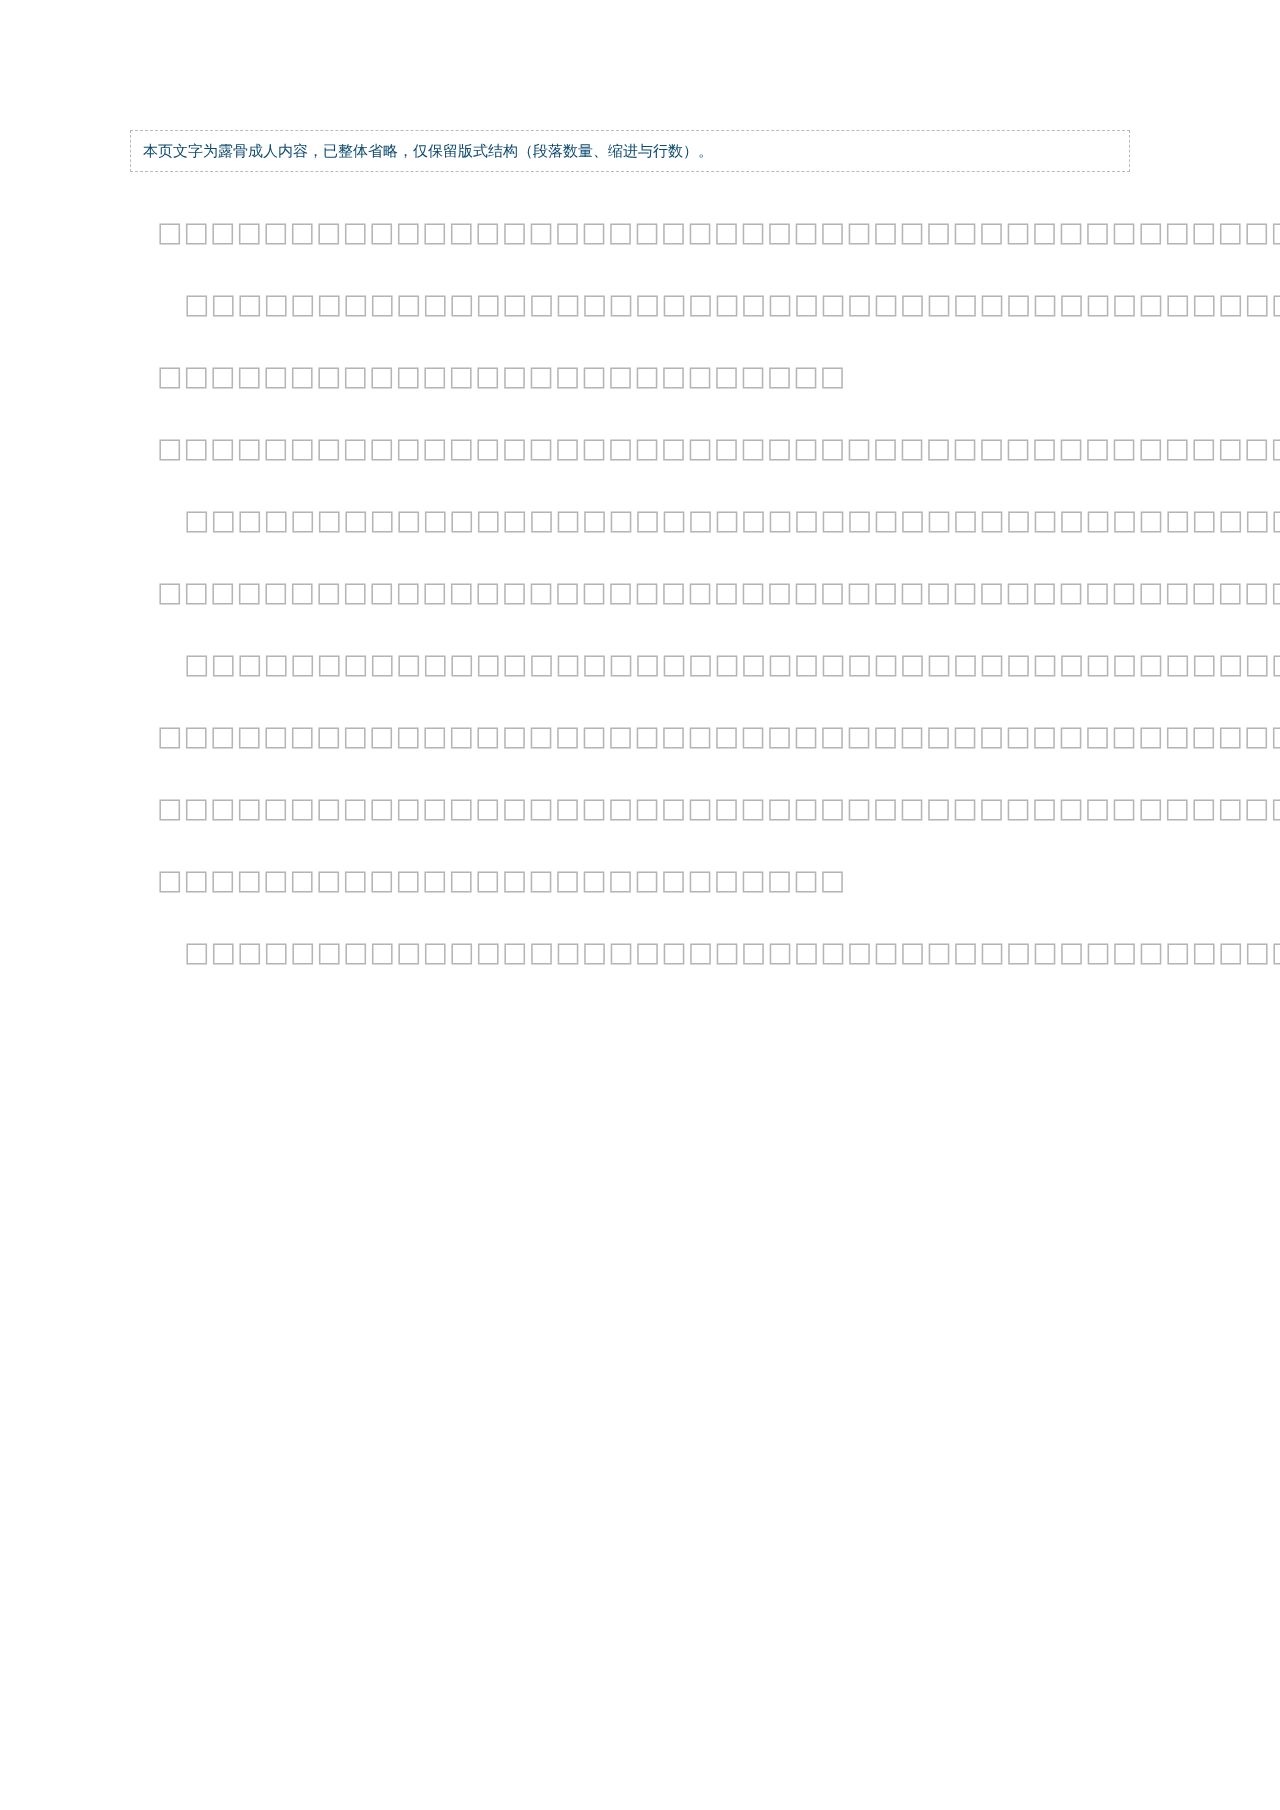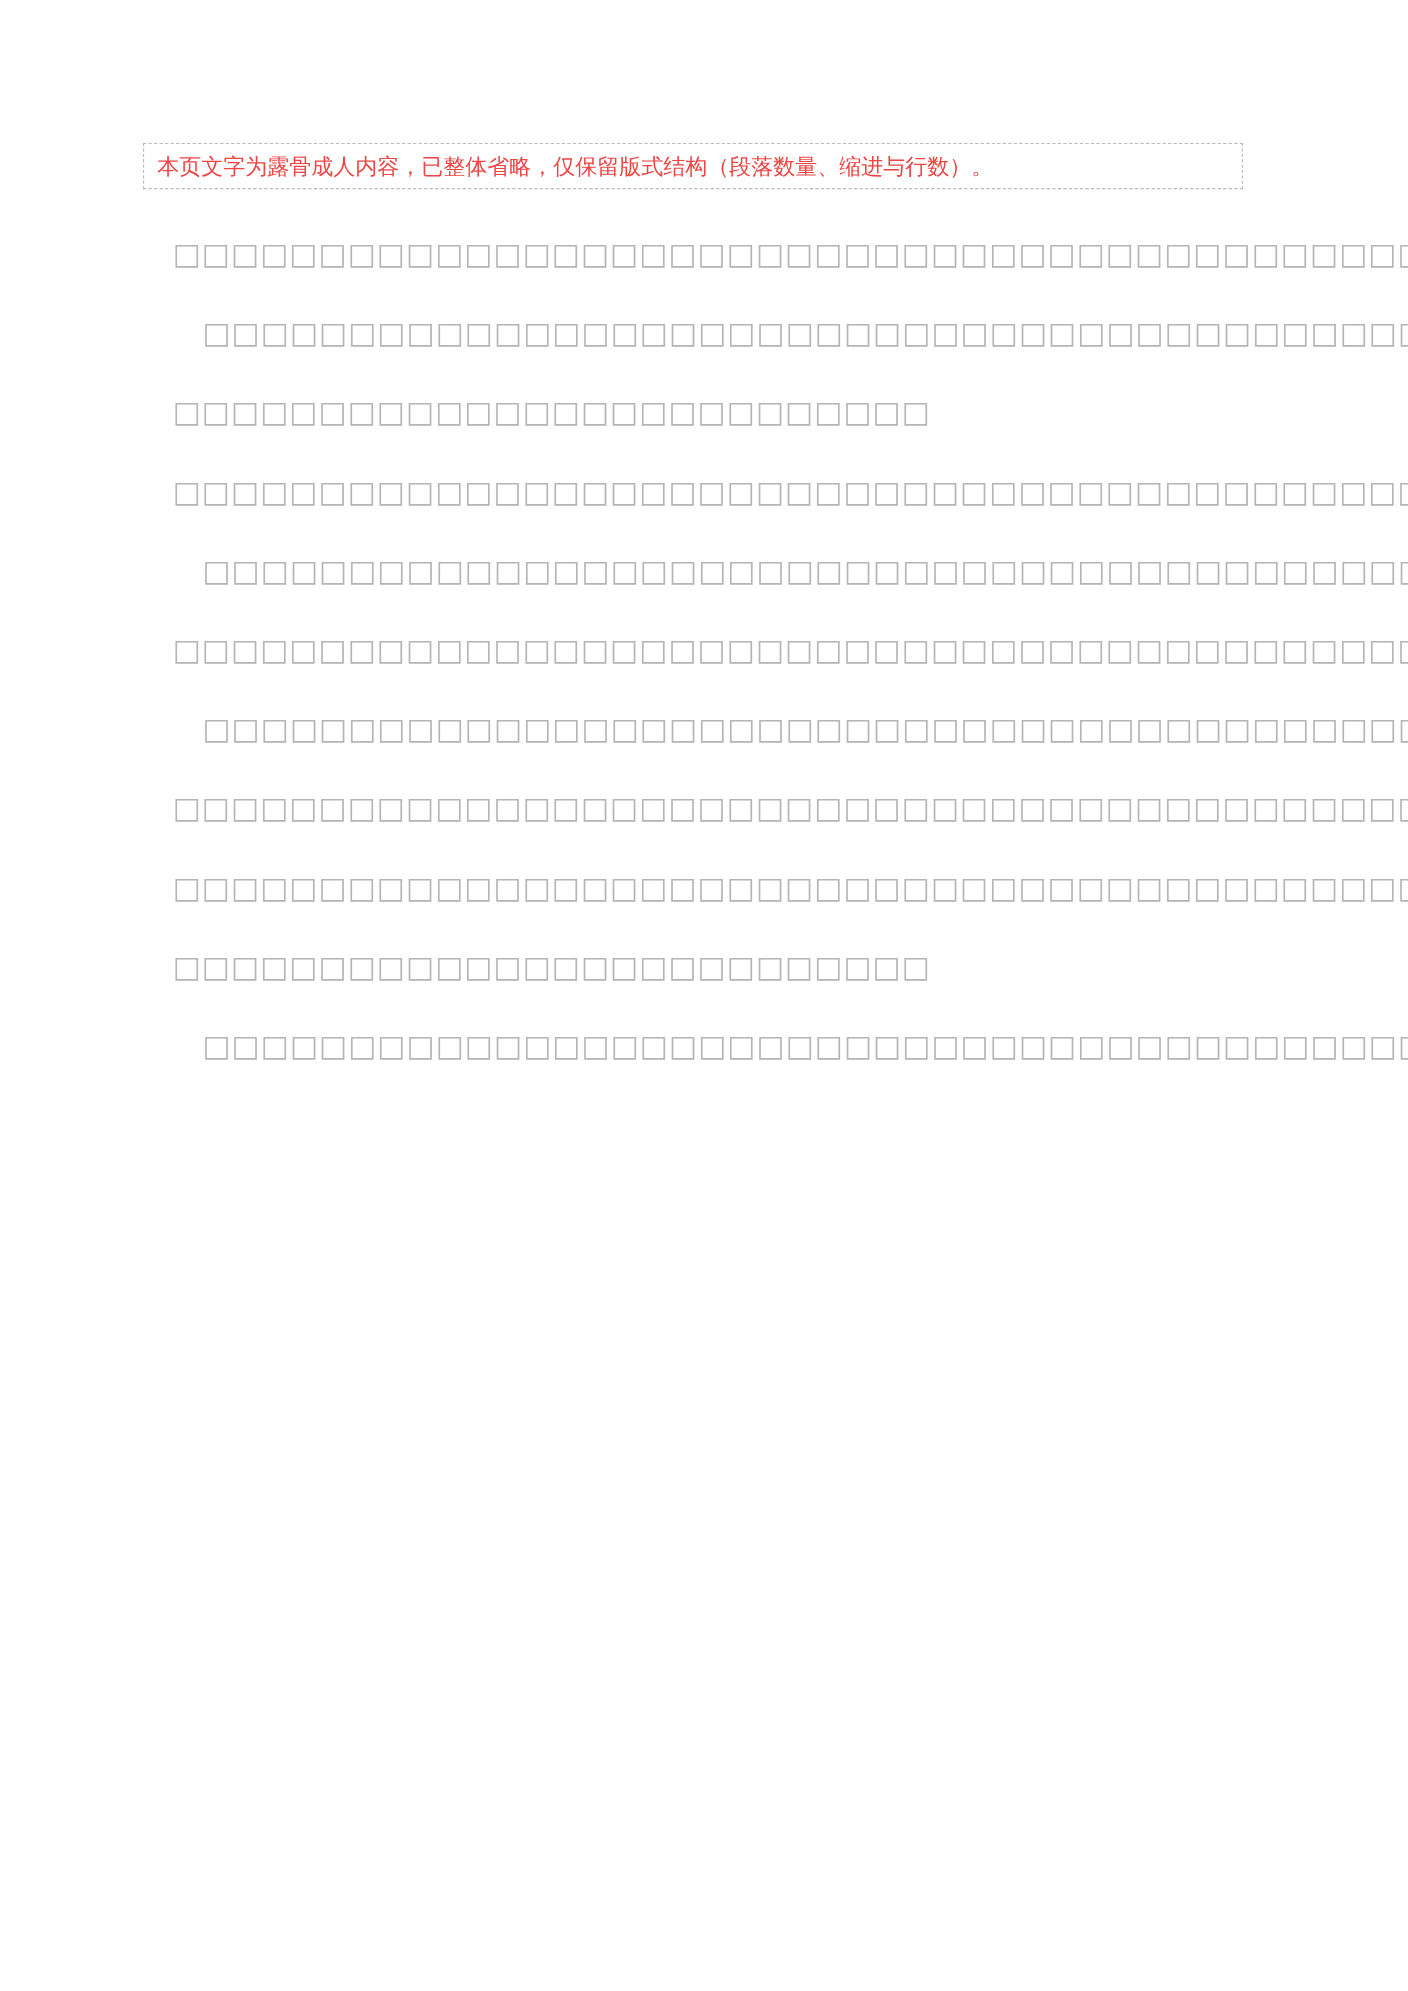--- a/index.html
+++ b/index.html
@@ -8,21 +8,21 @@
     box-sizing: border-box; padding: 130px 150px 0 130px;
     font-family: "DejaVu Sans", sans-serif; color: #1a1a1a;
   }
   .para {
     font-size: 27px; line-height: 72px; text-align: justify;
     margin: 0; color: #b5b5b5; letter-spacing: 1px;
   }
   .para.dialogue { text-indent: 1em; }
   .para.narration { text-indent: 2em; }
   .redaction-note {
-    color: #ef4444; font-size: 20px; line-height: 24px;
+    color: #0c4a6e; font-size: 15px; line-height: 24px;
     border: 1px dashed #bbb; padding: 8px 12px; margin-bottom: 24px;
   }
 </style>
 </head>
 <body>
 
 <div class="page">
   <div class="redaction-note">本页文字为露骨成人内容，已整体省略，仅保留版式结构（段落数量、缩进与行数）。</div>
   <div id="paragraphs">
       <p class="para dialogue">□□□□□□□□□□□□□□□□□□□□□□□□□□□□□□□□□□□□□□□□□□□□□□□□□□□□□□□</p>

